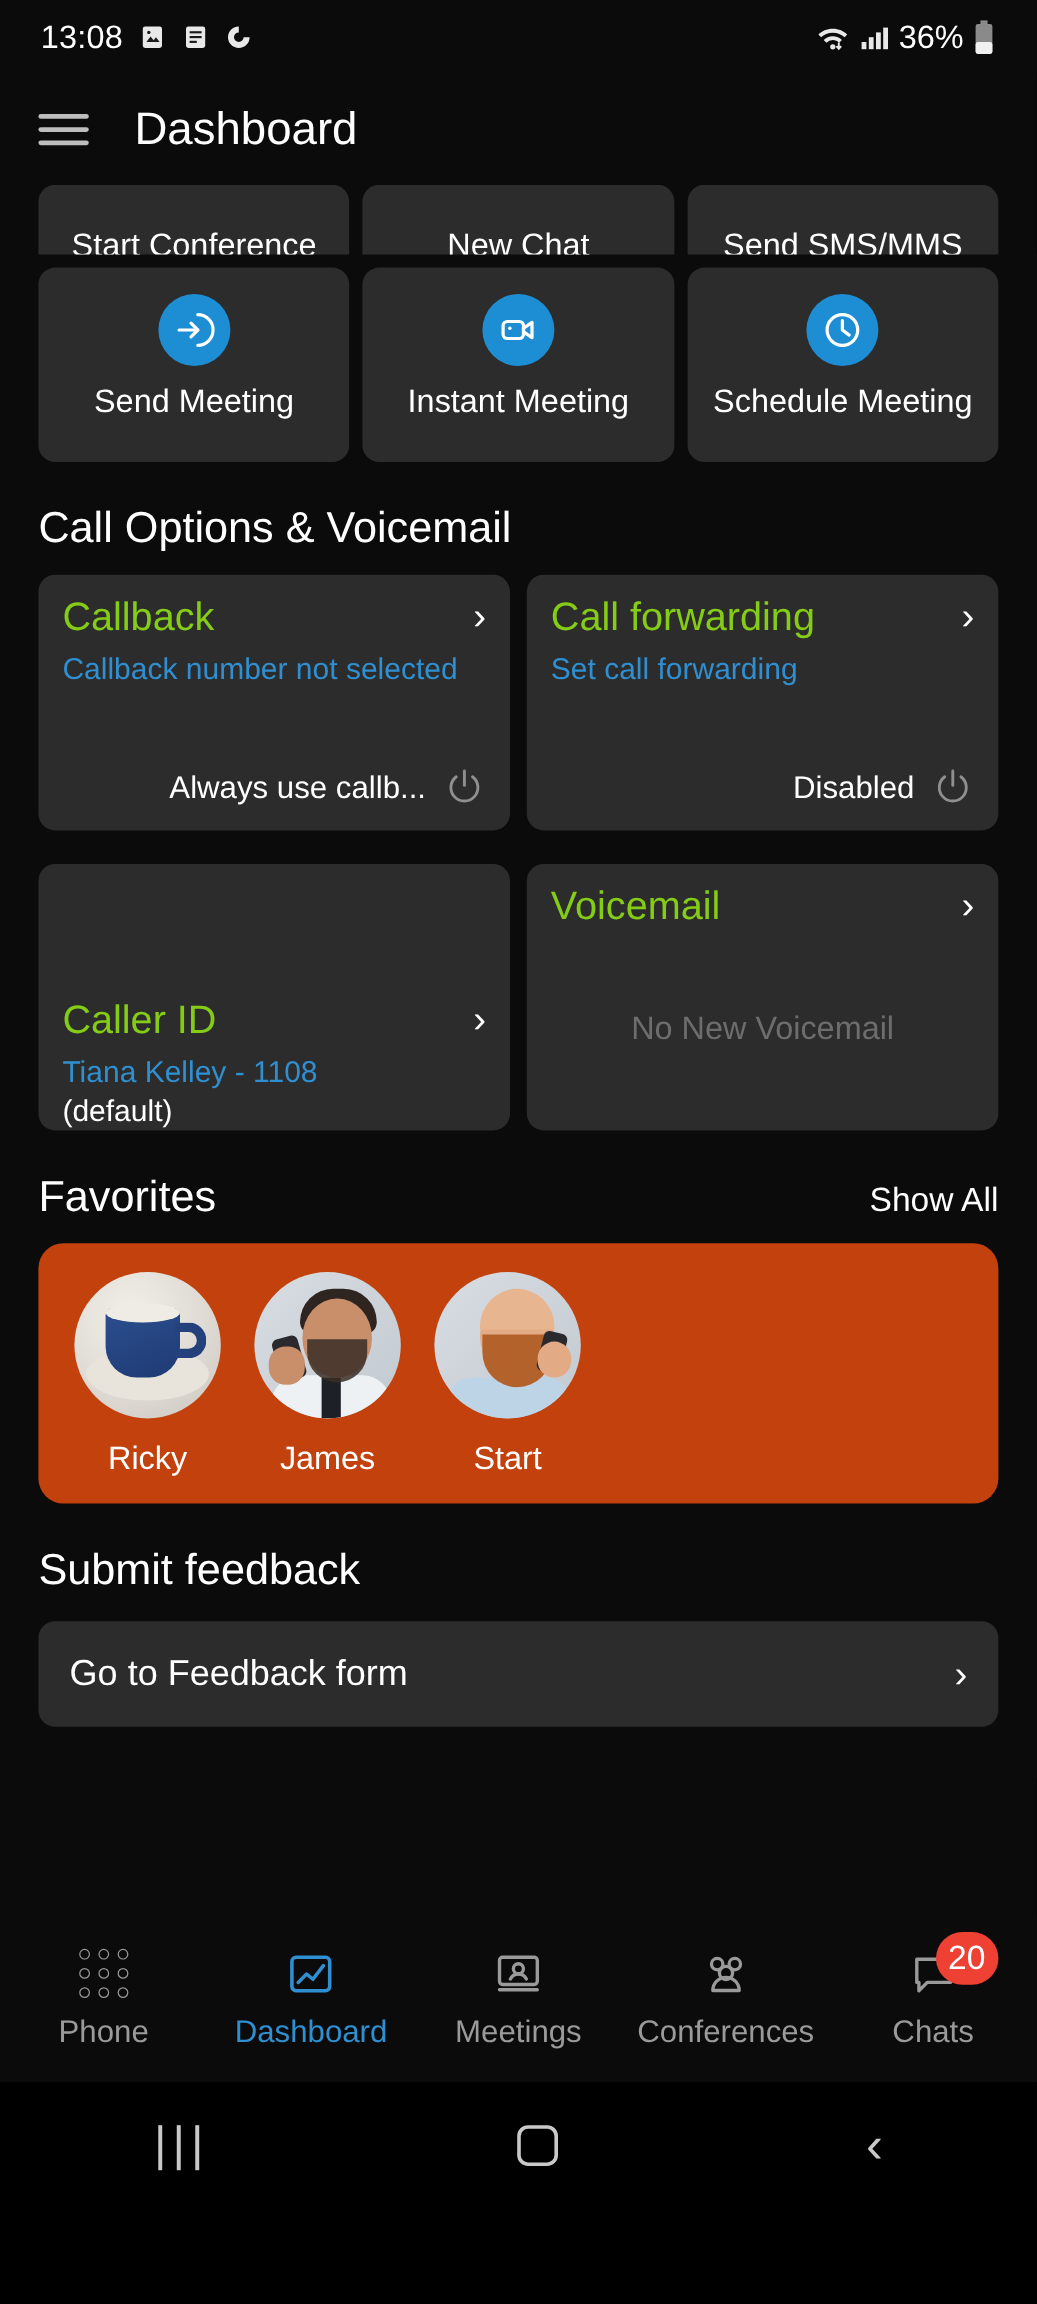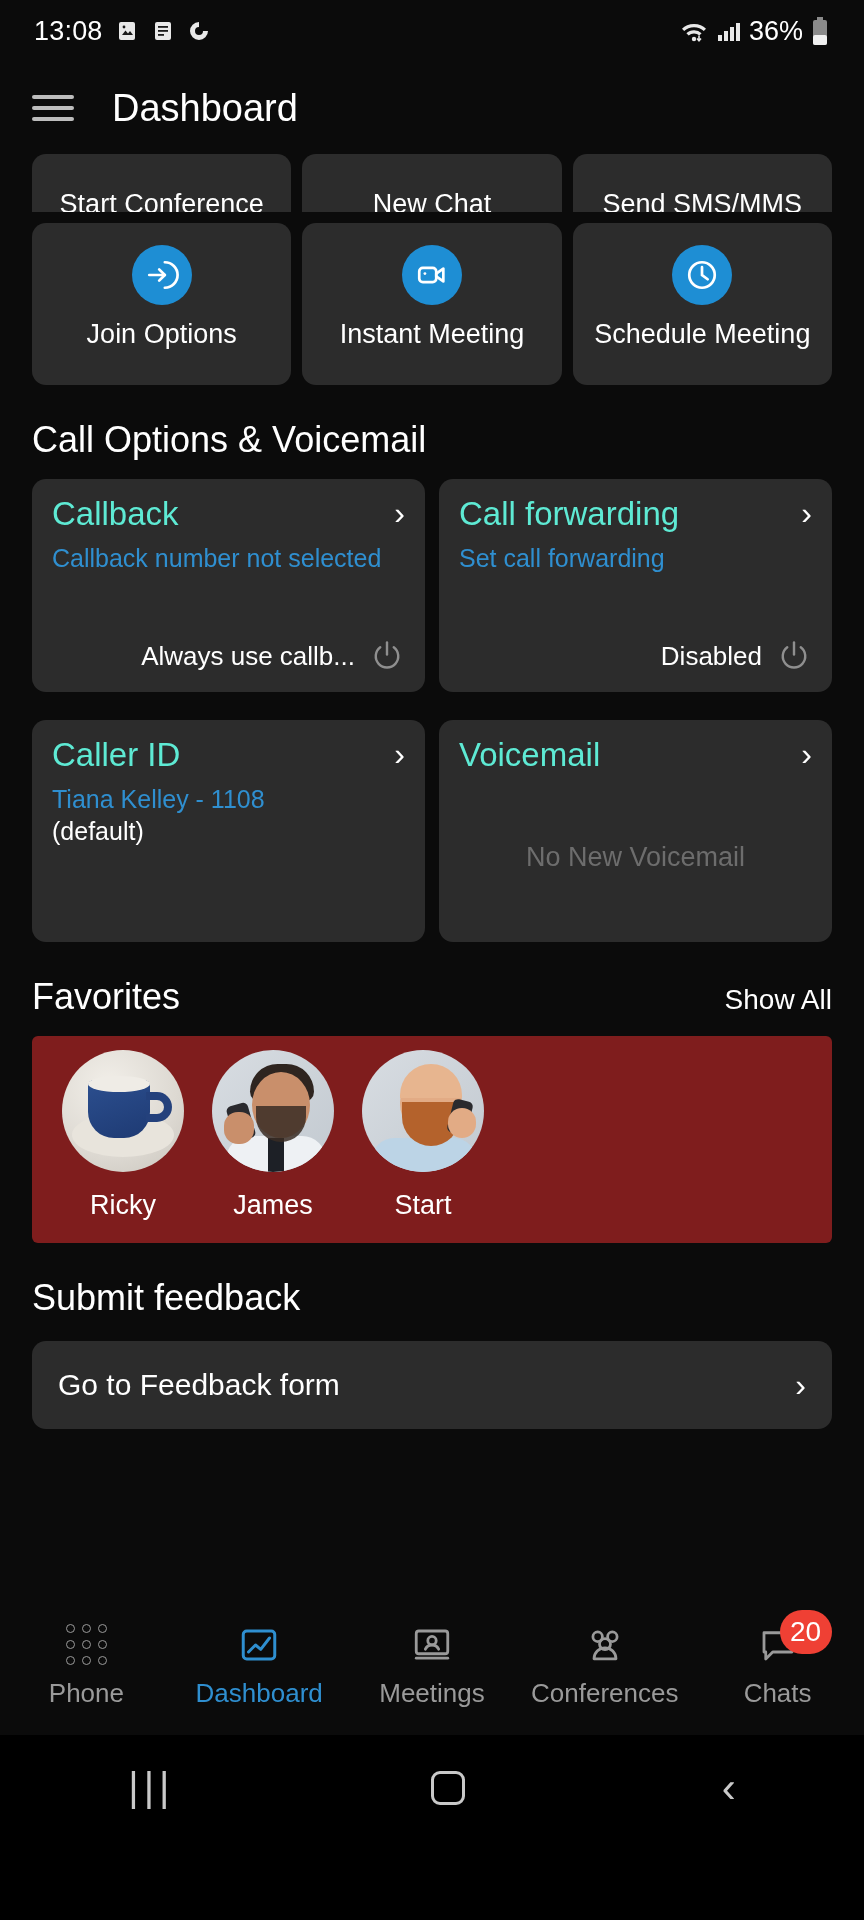--- a/index.html
+++ b/index.html
@@ -56,35 +56,35 @@
   .show-all { font-size:28px; color:#fff; cursor:pointer; }
 
   .grid2 { display:grid; grid-template-columns:1fr 1fr; gap:14px; padding:0 32px; }
   .opt-card {
     background:#2c2c2c; border-radius:14px; padding:18px 20px 0;
     display:flex; flex-direction:column; cursor:pointer; position:relative;
   }
   .opt-card.h1 { height:213px; }
   .opt-card.h2 { height:222px; }
   .opt-top { display:flex; align-items:flex-start; justify-content:space-between; }
-  .opt-title { font-size:33px; color:#5eead4; line-height:1.05; }
+  .opt-title { font-size:33px; color:#84cc16; line-height:1.05; }
   .chev { font-size:32px; color:#fff; line-height:1; padding-left:8px; }
   .opt-sub { font-size:25px; color:#2f8fd0; line-height:1.28; margin-top:10px; }
   .opt-sub2 { font-size:25px; color:#fff; line-height:1.28; }
   .opt-foot {
     position:absolute; left:20px; right:20px; bottom:18px;
     display:flex; align-items:center; justify-content:flex-end; gap:14px;
   }
   .opt-foot-lbl { font-size:26px; color:#fff; white-space:nowrap; overflow:hidden; }
   .pwr { width:36px; height:36px; flex:0 0 auto; }
   .vm-empty { flex:1; display:flex; align-items:center; justify-content:center; }
   .vm-empty span { font-size:27px; color:#6d6d6d; }
 
   
-  .fav-card { margin:0 32px; background:#7f1d1d; border-radius:6px; padding:14px 0 22px; }
+  .fav-card { margin:0 32px; background:#c2410c; border-radius:21px; padding:24px 0 22px; }
   .fav-list { display:flex; padding-left:30px; gap:28px; }
   .fav-item { width:122px; display:flex; flex-direction:column; align-items:center; cursor:pointer; }
   .avatar { width:122px; height:122px; border-radius:50%; overflow:hidden; position:relative; background:#cfcfcf; }
   .fav-name { font-size:27px; color:#fff; margin-top:18px; }
 
   
   .av-mug { background:radial-gradient(circle at 38% 30%, #f2efe9 0%, #ddd9d2 60%, #c9c5bd 100%); }
   .av-mug .saucer { position:absolute; left:10px; right:10px; top:52%; height:44px; background:#e8e4dc; border-radius:50%; }
   .av-mug .cup { position:absolute; left:26px; top:30px; width:62px; height:58px; background:linear-gradient(160deg,#2c4f8f 0%,#1e3a73 100%); border-radius:6px 6px 26px 26px; }
   .av-mug .rim { position:absolute; left:26px; top:26px; width:62px; height:16px; background:#efece6; border-radius:50%; }
@@ -227,21 +227,21 @@
     <div class="qa-row2" style="margin-top:11px;">
       <div class="grid3">
         <div class="qa-card">
           <span class="qa-icon">
             <svg width="34" height="34" viewBox="0 0 24 24" fill="none" stroke="#fff" stroke-width="1.9" stroke-linecap="round" stroke-linejoin="round">
               <path d="M14 3a9 9 0 0 1 0 18"></path>
                 <path d="M3 12h11"></path>
                 <path d="M10 8l4 4-4 4"></path>
             </svg>
           </span>
-          <span class="qa-lbl">Join Options</span>
+          <span class="qa-lbl">Send Meeting</span>
         </div>
         <div class="qa-card">
           <span class="qa-icon">
             <svg width="34" height="34" viewBox="0 0 24 24" fill="none" stroke="#fff" stroke-width="1.9" stroke-linejoin="round">
               <rect x="3" y="7" width="12" height="10" rx="2.5"></rect>
                 <path d="M15 11l5-3.5v9L15 13z"></path>
                 <circle cx="7" cy="11" r="1" fill="#fff" stroke="none"></circle>
             </svg>
           </span>
           <span class="qa-lbl">Instant Meeting</span>
@@ -288,21 +288,21 @@
           <span class="opt-foot-lbl">Disabled</span>
           <span class="pwr">
             <svg width="36" height="36" viewBox="0 0 24 24" fill="none" stroke="#8f8f8f" stroke-width="1.6" stroke-linecap="round">
               <path d="M12 3v8"></path>
                 <path d="M7.5 6.2a7.5 7.5 0 1 0 9 0"></path>
             </svg>
           </span>
         </div>
       </div>
 
-      <div class="opt-card h2" style="margin-top:14px;">
+      <div class="opt-card h2" style="margin-top:14px;justify-content:flex-end;">
         <div class="opt-top">
           <span class="opt-title">Caller ID</span>
           <span class="chev">›</span>
         </div>
         <div class="opt-sub">Tiana Kelley - 1108</div>
         <div class="opt-sub2">(default)</div>
       </div>
 
       <div class="opt-card h2" style="margin-top:14px;">
         <div class="opt-top">

